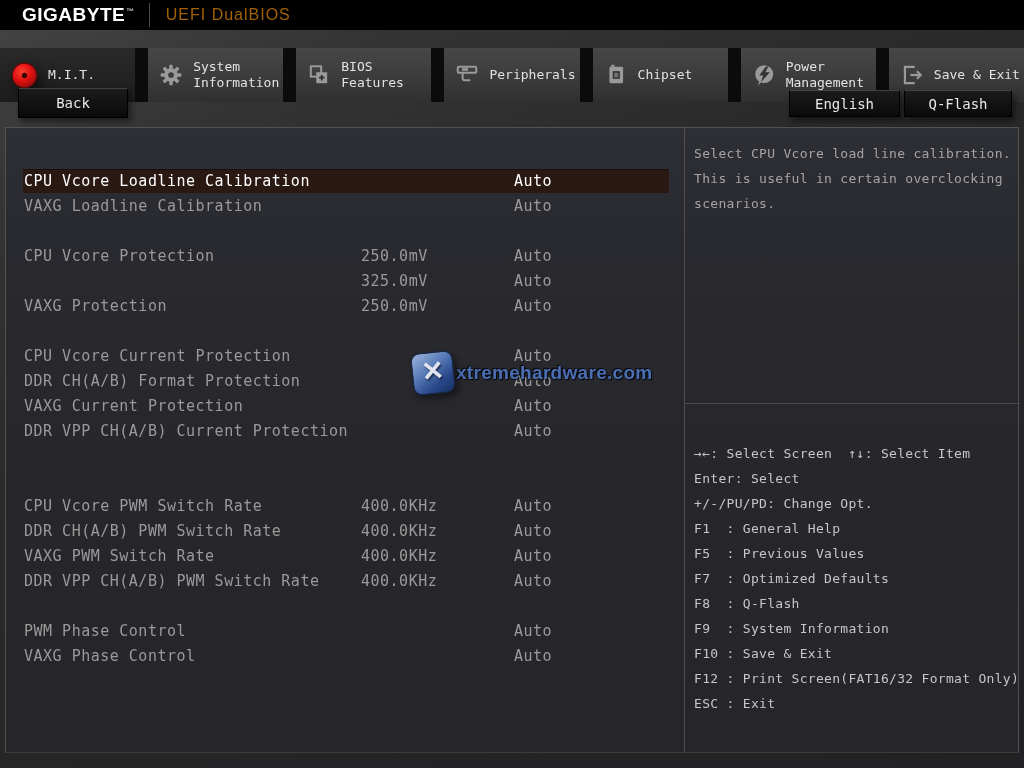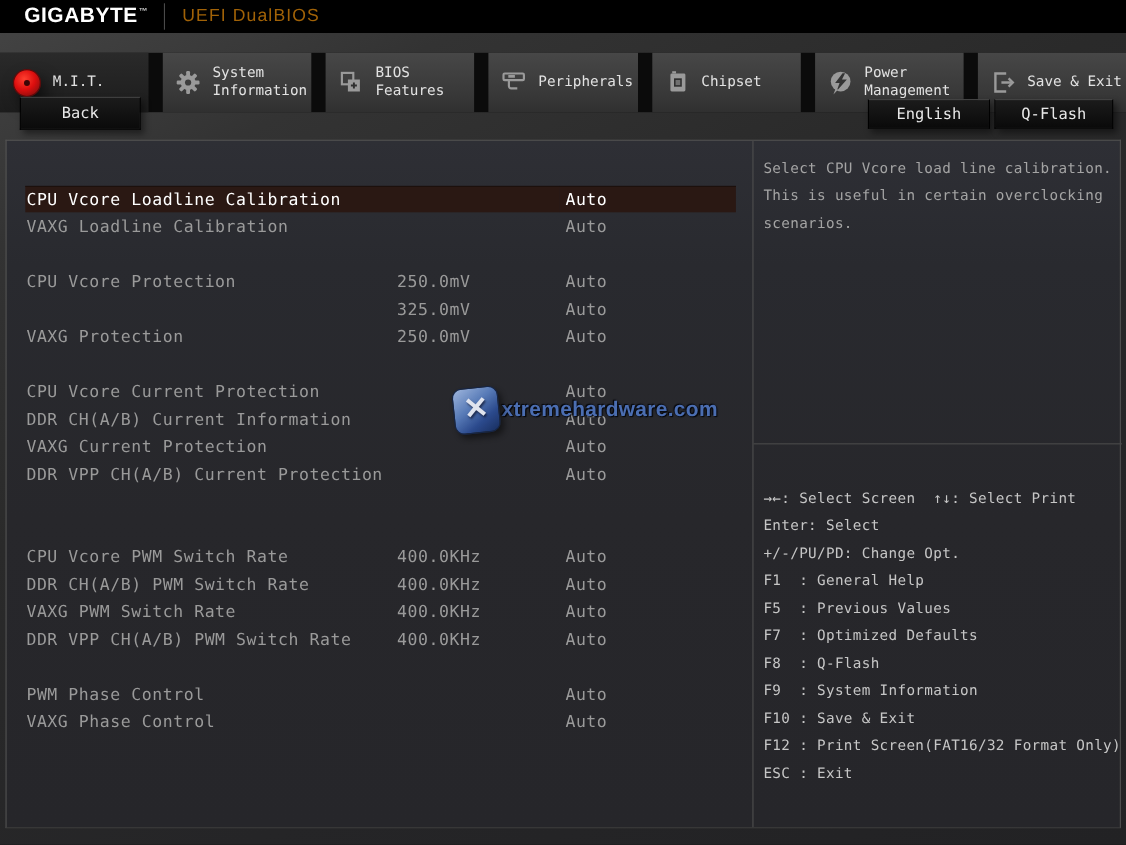--- a/index.html
+++ b/index.html
@@ -184,21 +184,21 @@
           <span class="cell label">VAXG Protection</span>
           <span class="cell mid">250.0mV</span>
           <span class="cell value">Auto</span>
         </div>
         <div class="row-spacer"></div>
         <div class="row">
           <span class="cell label">CPU Vcore Current Protection</span>
           <span class="cell value">Auto</span>
         </div>
         <div class="row">
-          <span class="cell label">DDR CH(A/B) Current Information</span>
+          <span class="cell label">DDR CH(A/B) Format Protection</span>
           <span class="cell value">Auto</span>
         </div>
         <div class="row">
           <span class="cell label">VAXG Current Protection</span>
           <span class="cell value">Auto</span>
         </div>
         <div class="row">
           <span class="cell label">DDR VPP CH(A/B) Current Protection</span>
           <span class="cell value">Auto</span>
         </div>
@@ -234,21 +234,21 @@
           <span class="cell value">Auto</span>
         </div>
       </div>
     <div class="right-panel">
       <div class="help-section" id="help-section">
           <div class="help-line">Select CPU Vcore load line calibration.</div>
           <div class="help-line">This is useful in certain overclocking</div>
           <div class="help-line">scenarios.</div>
         </div>
       <div class="legend-section" id="legend-section">
-          <div class="legend-line">→←: Select Screen  ↑↓: Select Print</div>
+          <div class="legend-line">→←: Select Screen  ↑↓: Select Item</div>
           <div class="legend-line">Enter: Select</div>
           <div class="legend-line">+/-/PU/PD: Change Opt.</div>
           <div class="legend-line">F1  : General Help</div>
           <div class="legend-line">F5  : Previous Values</div>
           <div class="legend-line">F7  : Optimized Defaults</div>
           <div class="legend-line">F8  : Q-Flash</div>
           <div class="legend-line">F9  : System Information</div>
           <div class="legend-line">F10 : Save &amp; Exit</div>
           <div class="legend-line">F12 : Print Screen(FAT16/32 Format Only)</div>
           <div class="legend-line">ESC : Exit</div>

